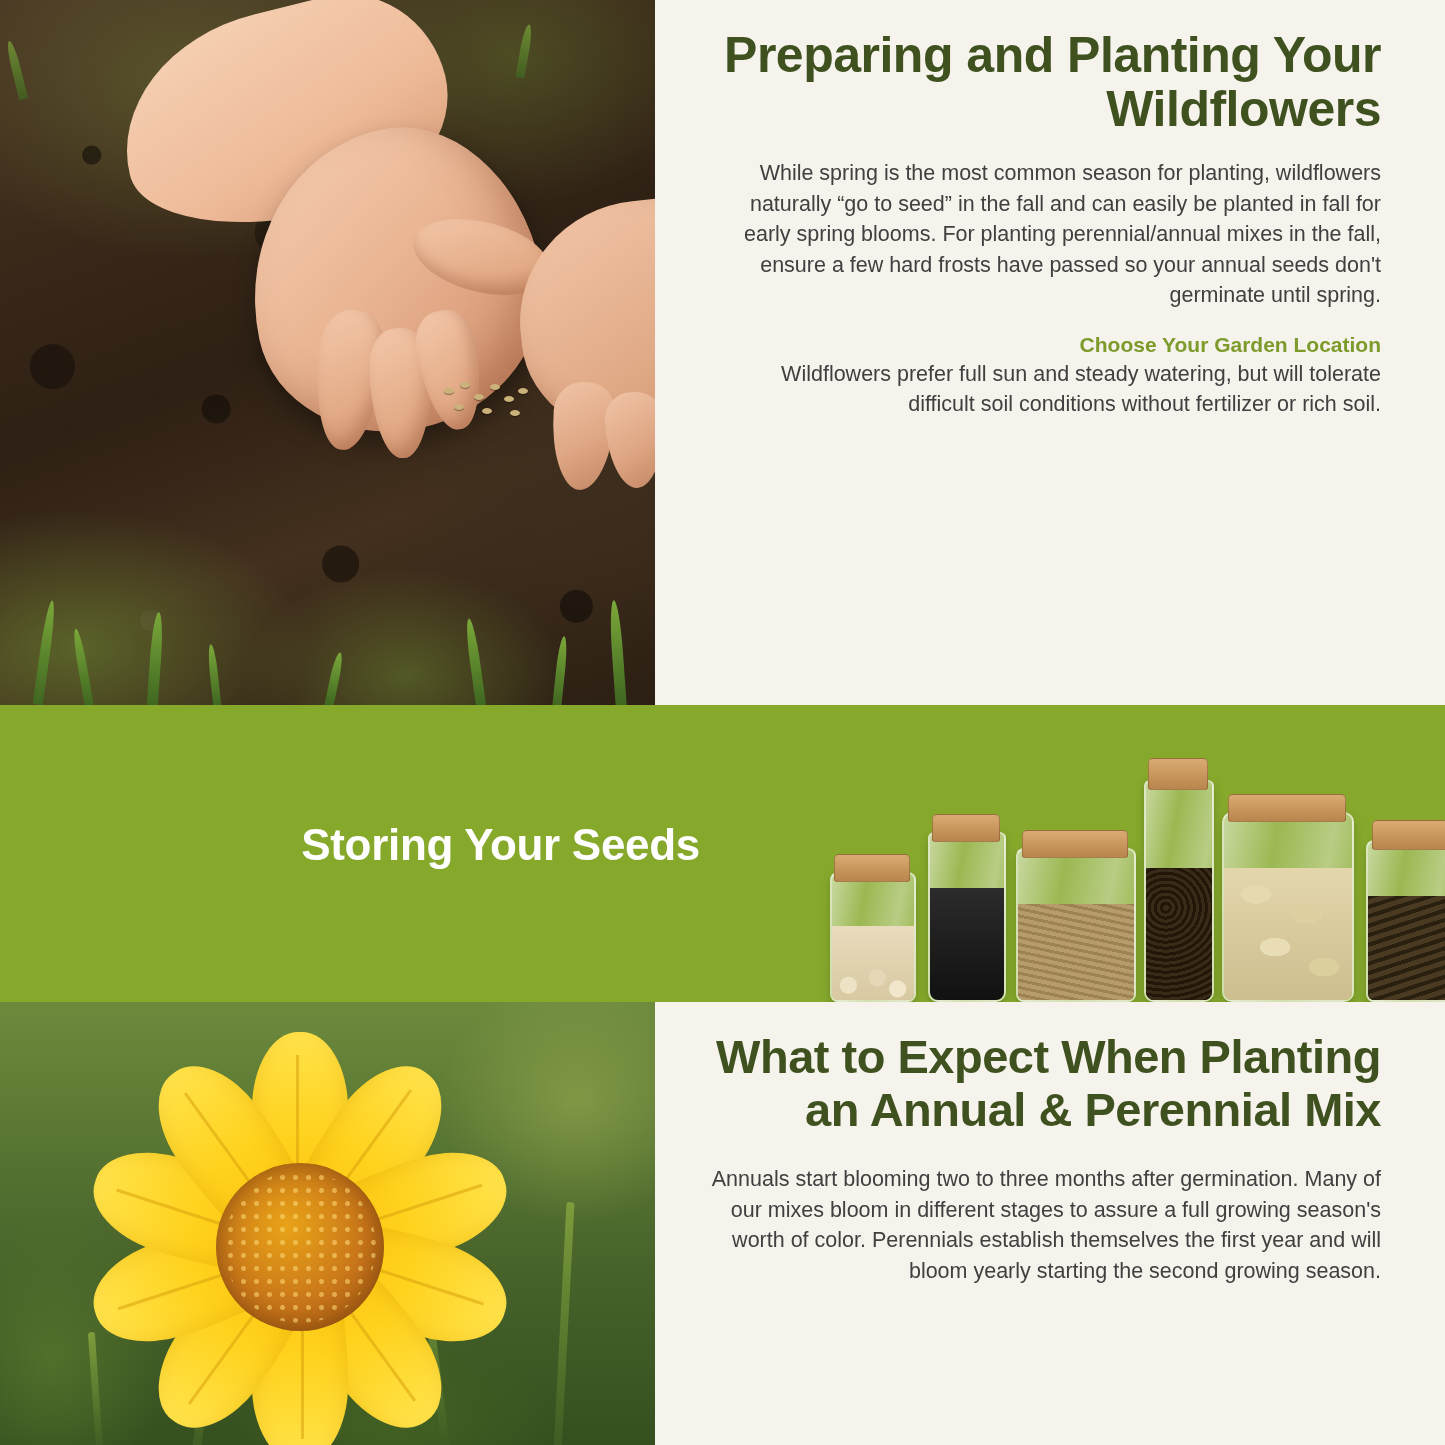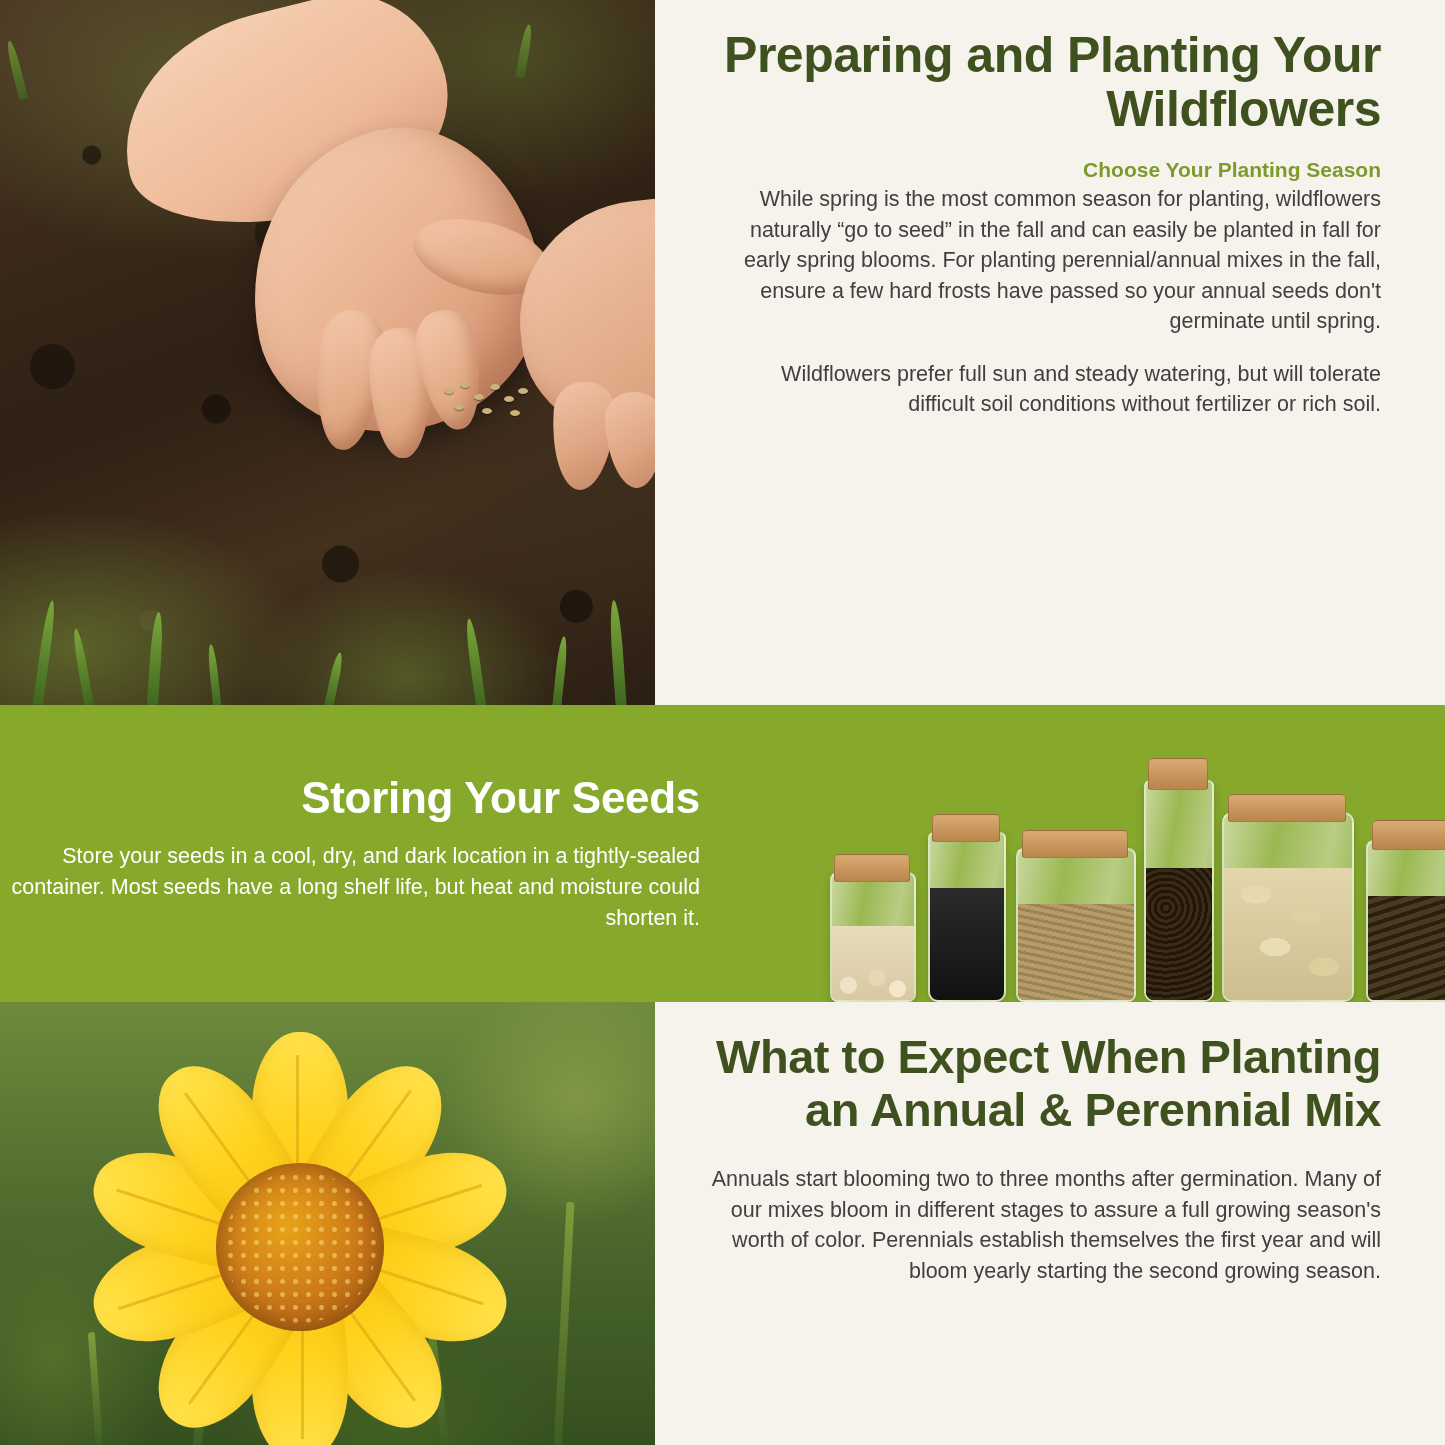--- a/index.html
+++ b/index.html
@@ -363,32 +363,31 @@
           <div class="seed" style="left:16px; top:26px;"></div>
           <div class="seed" style="left:44px; top:30px;"></div>
           <div class="seed" style="left:72px; top:32px;"></div>
         </div>
       </div>
     </div>
 
     <div class="top-text">
       <h1 class="title">Preparing and Planting Your Wildflowers</h1>
 
-      <h3 class="subhead">Choose Your Planting Season</h3>
       <p class="body">While spring is the most common season for planting, wildflowers naturally “go to seed” in the fall and can easily be planted in fall for early spring blooms. For planting perennial/annual mixes in the fall, ensure a few hard frosts have passed so your annual seeds don't germinate until spring.</p>
 
+      <h3 class="subhead">Choose Your Garden Location</h3>
       <p class="body">Wildflowers prefer full sun and steady watering, but will tolerate difficult soil conditions without fertilizer or rich soil.</p>
 
     </div>
   </div>
 
   <div class="sec-green">
     <div class="green-text">
       <h2 class="green-title">Storing Your Seeds</h2>
-      <p class="green-body">Store your seeds in a cool, dry, and dark location in a tightly-sealed container. Most seeds have a long shelf life, but heat and moisture could shorten it.</p>
     </div>
 
     <div class="jars">
 
       <div class="jar" style="left:10px; width:82px; height:126px; border-radius:8px;">
         <div class="fill" style="height:74px; background:
           radial-gradient(circle at 20% 80%, #efe3c6 0 8px, rgba(0,0,0,0) 9px),
           radial-gradient(circle at 55% 70%, #e6d8b6 0 8px, rgba(0,0,0,0) 9px),
           radial-gradient(circle at 80% 85%, #f2e7cb 0 8px, rgba(0,0,0,0) 9px),
           linear-gradient(#e8dcbd,#d8c9a2);"></div>

